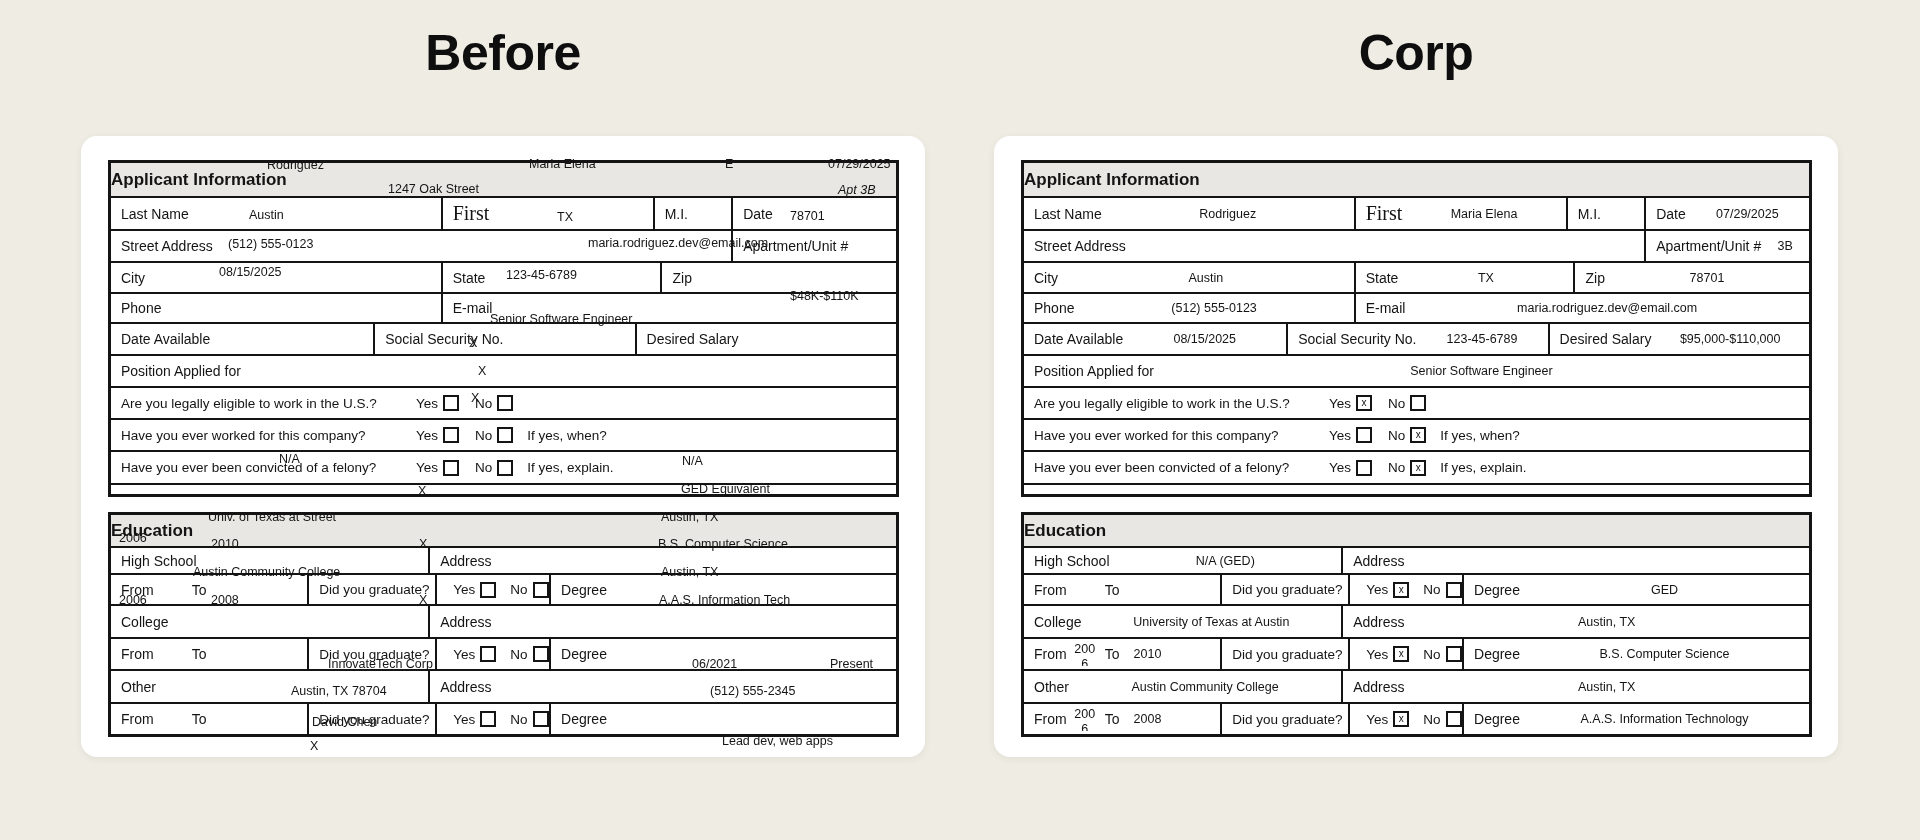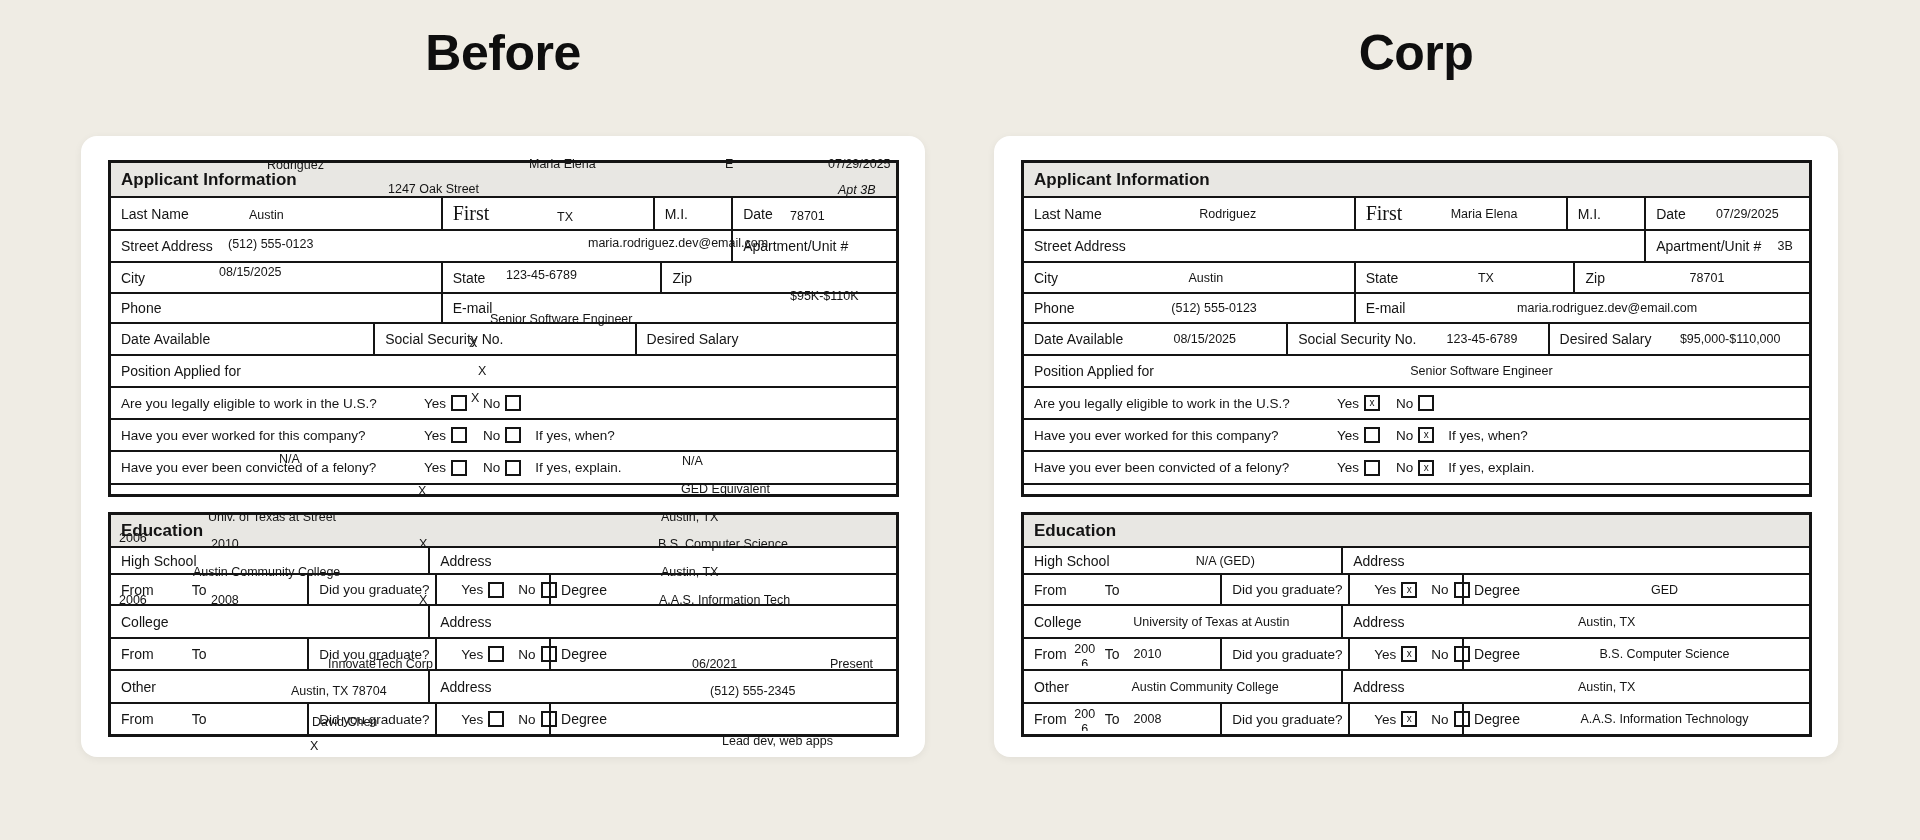--- a/index.html
+++ b/index.html
@@ -18,30 +18,30 @@
     background:#ffffff;border-radius:16px;
     box-shadow:0 2px 8px rgba(0,0,0,0.06);
   }
   .ftable{
     position:absolute;left:27px;width:791px;
     border:3px solid #141414;background:#fff;box-sizing:border-box;
   }
   .tr{display:flex;align-items:stretch;box-sizing:border-box;position:relative;}
   .tr + .tr{border-top:2px solid #141414;}
   .tr.hdr{background:#e8e7e3;align-items:center;}
-  .htxt{font-size:17px;font-weight:bold;padding-left:10px;}
+  .htxt{font-size:17px;font-weight:bold;}
   .td{display:flex;align-items:center;padding-left:10px;box-sizing:border-box;overflow:visible;}
   .td + .td{border-left:2px solid #141414;}
   .lbl{font-size:14px;white-space:nowrap;}
   .serif{font-family:"Liberation Serif","DejaVu Serif",serif;font-size:20px;}
   .val{flex:1;text-align:center;font-size:12.5px;white-space:nowrap;}
   .q{font-size:13.5px;white-space:nowrap;}
   .qrow{display:flex;align-items:center;padding-left:10px;}
   .qmain{width:287px;}
-  .yn{font-size:13.5px;margin-left:16px;white-space:nowrap;}
+  .yn{font-size:13.5px;margin-left:8px;white-space:nowrap;}
   .gap{margin-left:16px;}
   .cb{
     width:12px;height:12px;border:2px solid #141414;margin-left:5px;
     display:inline-flex;align-items:center;justify-content:center;
     font-size:10px;line-height:1;box-sizing:content-box;flex:none;
   }
   .trail{margin-left:14px;}
   .yncell{padding-left:8px;}
   .yncell .gap{margin-left:14px;}
   .ftva{
@@ -269,21 +269,21 @@
       <span class="stray" style="left: 747px; top: 21px;">07/29/2025</span>
       <span class="stray" style="left: 307px; top: 46px;">1247 Oak Street</span>
       <span class="stray" style="left: 757px; top: 47px; font-style: italic;">Apt 3B</span>
       <span class="stray" style="left: 168px; top: 72px;">Austin</span>
       <span class="stray" style="left: 476px; top: 74px;">TX</span>
       <span class="stray" style="left: 709px; top: 73px;">78701</span>
       <span class="stray" style="left: 147px; top: 101px;">(512) 555-0123</span>
       <span class="stray" style="left: 507px; top: 100px;">maria.rodriguez.dev@email.com</span>
       <span class="stray" style="left: 138px; top: 129px;">08/15/2025</span>
       <span class="stray" style="left: 425px; top: 132px;">123-45-6789</span>
-      <span class="stray" style="left: 709px; top: 153px;">$95K-$110K</span>
+      <span class="stray" style="left: 709px; top: 153px;">$48K-$110K</span>
       <span class="stray" style="left: 409px; top: 176px;">Senior Software Engineer</span>
       <span class="stray" style="left: 388px; top: 200px;">X</span>
       <span class="stray" style="left: 397px; top: 228px;">X</span>
       <span class="stray" style="left: 390px; top: 255px;">X</span>
       <span class="stray" style="left: 198px; top: 316px;">N/A</span>
       <span class="stray" style="left: 601px; top: 318px;">N/A</span>
       <span class="stray" style="left: 337px; top: 348px;">X</span>
       <span class="stray" style="left: 600px; top: 346px;">GED Equivalent</span>
       <span class="stray" style="left: 127px; top: 374px;">Univ. of Texas at Street</span>
       <span class="stray" style="left: 580px; top: 374px;">Austin, TX</span>

